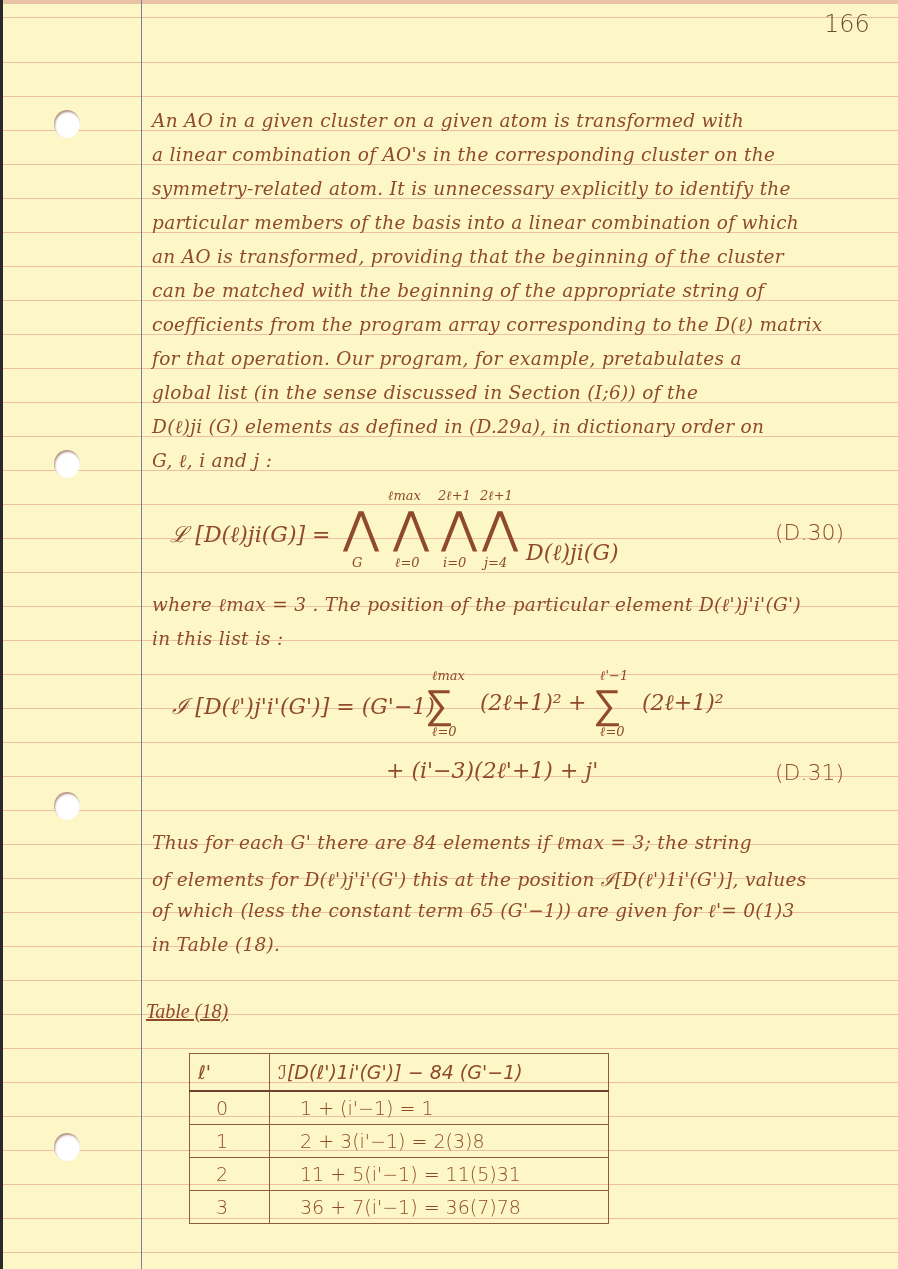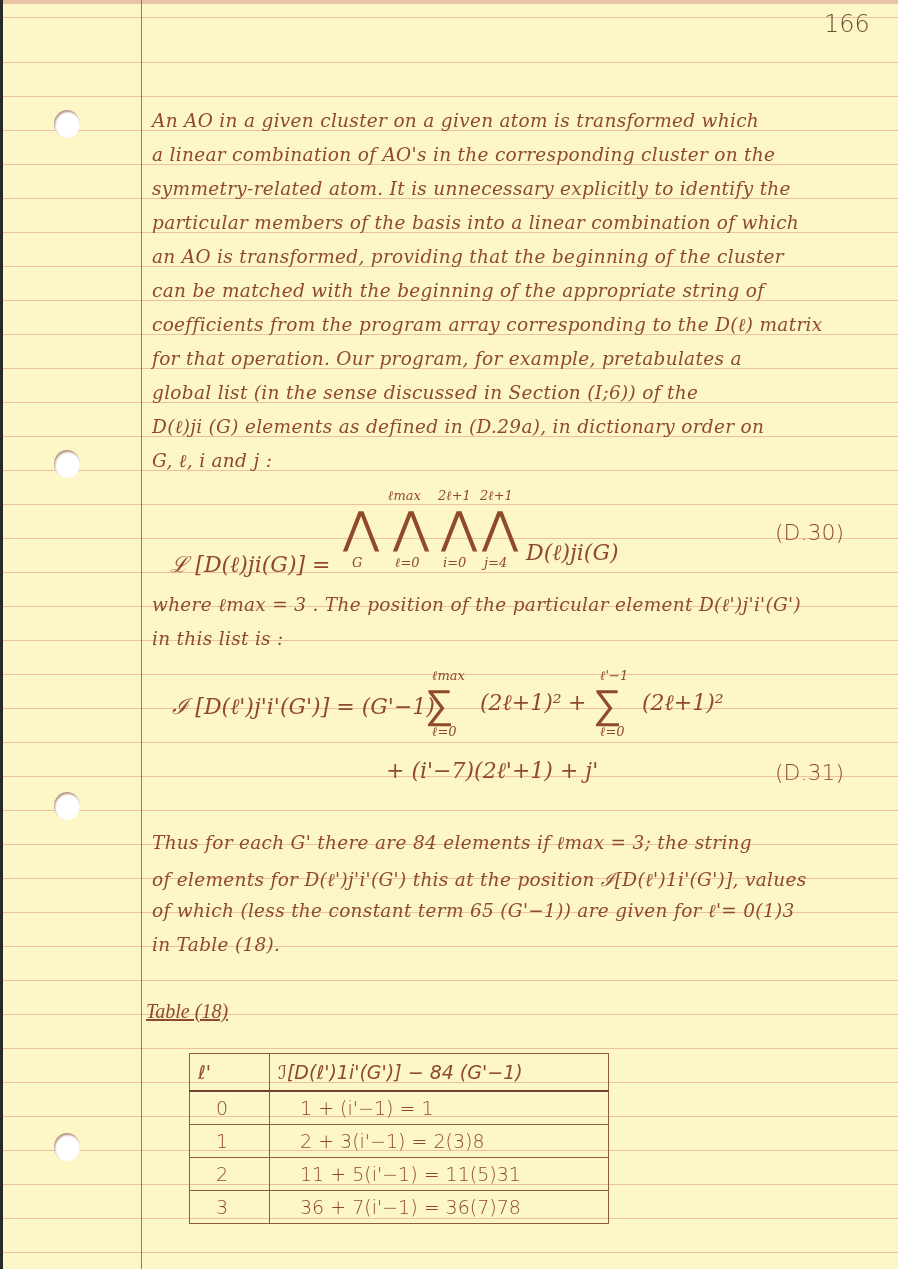--- a/index.html
+++ b/index.html
@@ -53,35 +53,35 @@
   <div class="margin-line"></div>
 
   <div class="hole" style="top:110px"></div>
   <div class="hole" style="top:450px"></div>
   <div class="hole" style="top:792px"></div>
   <div class="hole" style="top:1133px"></div>
 
   <div class="page-number">166</div>
 
   <div>
-    <div class="line" style="top:110px">An AO in a given cluster on a given atom is transformed which</div>
+    <div class="line" style="top:110px">An AO in a given cluster on a given atom is transformed with</div>
     <div class="line" style="top:144px">a linear combination of AO's in the corresponding cluster on the</div>
     <div class="line" style="top:178px">symmetry-related atom. It is unnecessary explicitly to identify the</div>
     <div class="line" style="top:212px">particular members of the basis into a linear combination of which</div>
     <div class="line" style="top:246px">an AO is transformed, providing that the beginning of the cluster</div>
     <div class="line" style="top:280px">can be matched with the beginning of the appropriate string of</div>
     <div class="line" style="top:314px">coefficients from the program array corresponding to the D(ℓ) matrix</div>
     <div class="line" style="top:348px">for that operation. Our program, for example, pretabulates a</div>
     <div class="line" style="top:382px">global list (in the sense discussed in Section (I;6)) of the</div>
     <div class="line" style="top:416px">D(ℓ)ji (G) elements as defined in (D.29a), in dictionary order on</div>
     <div class="line" style="top:450px">G, ℓ, i and j :</div>
   </div>
 
   <div>
-    <div class="eq" style="left:170px;top:548px">ℒ [D(ℓ)ji(G)] =</div>
+    <div class="eq" style="left:170px;top:518px">ℒ [D(ℓ)ji(G)] =</div>
     <div class="big-op" style="left:343px;top:506px">⋀</div>
     <div class="eq-small" style="left:352px;top:555px">G</div>
     <div class="big-op" style="left:393px;top:506px">⋀</div>
     <div class="eq-small" style="left:388px;top:488px">ℓmax</div>
     <div class="eq-small" style="left:395px;top:555px">ℓ=0</div>
     <div class="big-op" style="left:441px;top:506px">⋀</div>
     <div class="eq-small" style="left:438px;top:488px">2ℓ+1</div>
     <div class="eq-small" style="left:443px;top:555px">i=0</div>
     <div class="big-op" style="left:482px;top:506px">⋀</div>
     <div class="eq-small" style="left:480px;top:488px">2ℓ+1</div>
@@ -99,21 +99,21 @@
     <div class="eq" style="left:172px;top:690px">ℐ [D(ℓ')j'i'(G')] = (G'−1)</div>
     <div class="eq-small" style="left:432px;top:668px">ℓmax</div>
     <div class="big-op" style="left:425px;top:684px;font-size:40px">∑</div>
     <div class="eq-small" style="left:432px;top:724px">ℓ=0</div>
     <div class="eq" style="left:480px;top:690px">(2ℓ+1)²</div>
     <div class="eq" style="left:568px;top:690px">+</div>
     <div class="eq-small" style="left:600px;top:668px">ℓ'−1</div>
     <div class="big-op" style="left:593px;top:684px;font-size:40px">∑</div>
     <div class="eq-small" style="left:600px;top:724px">ℓ=0</div>
     <div class="eq" style="left:642px;top:690px">(2ℓ+1)²</div>
-    <div class="eq" style="left:386px;top:758px">+ (i'−7)(2ℓ'+1)  + j'</div>
+    <div class="eq" style="left:386px;top:758px">+ (i'−3)(2ℓ'+1)  + j'</div>
     <div class="eq-label" style="left:775px;top:760px">(D.31)</div>
   </div>
 
   <div>
     <div class="line" style="top:832px">Thus for each G' there are 84 elements if ℓmax = 3; the string</div>
     <div class="line" style="top:866px">of elements for D(ℓ')j'i'(G') this at the position ℐ[D(ℓ')1i'(G')], values</div>
     <div class="line" style="top:900px">of which (less the constant term 65 (G'−1)) are given for ℓ'= 0(1)3</div>
     <div class="line" style="top:934px">in Table (18).</div>
   </div>
 

